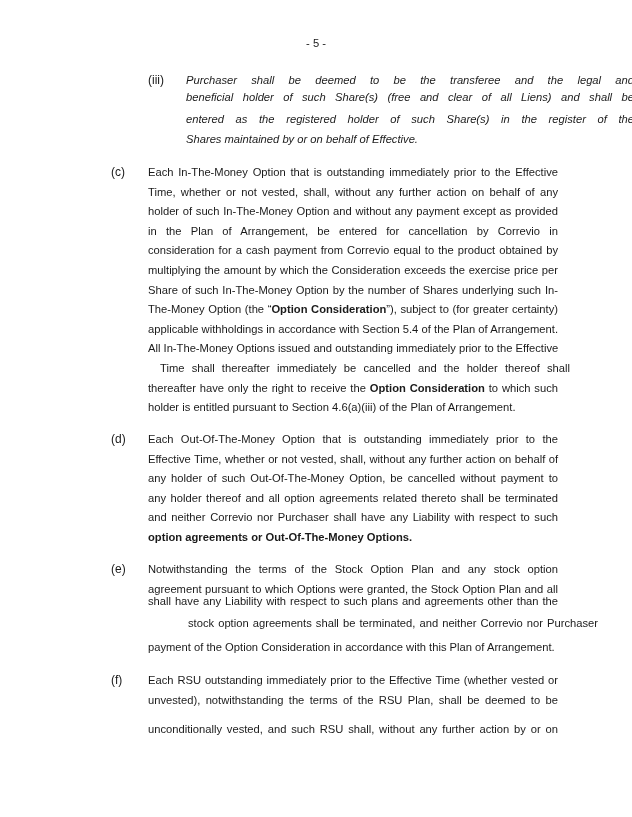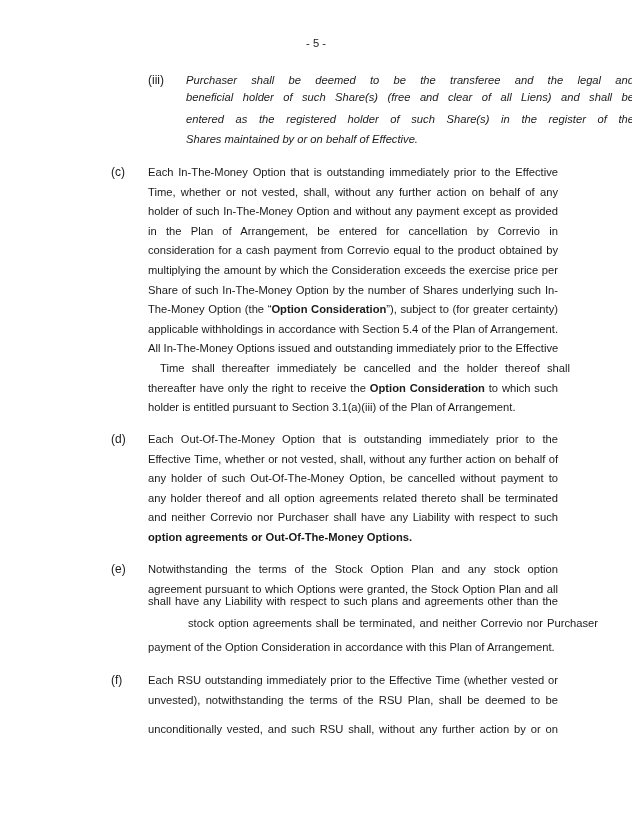--- a/index.html
+++ b/index.html
@@ -33,21 +33,21 @@
       <div class="line ind0" style="top: 204.2px;">holder of such In-The-Money Option and without any payment except as provided</div>
       <div class="line ind0" style="top: 223.8px;">in the Plan of Arrangement, be entered for cancellation by Correvio in</div>
       <div class="line ind0" style="top: 243.4px;">consideration for a cash payment from Correvio equal to the product obtained by</div>
       <div class="line ind0" style="top: 263px;">multiplying the amount by which the Consideration exceeds the exercise price per</div>
       <div class="line ind0" style="top: 282.6px;">Share of such In-The-Money Option by the number of Shares underlying such In-</div>
       <div class="line ind0" style="top: 302.2px;">The-Money Option (the “<b>Option Consideration</b>”), subject to (for greater certainty)</div>
       <div class="line ind0" style="top: 321.8px;">applicable withholdings in accordance with Section 5.4 of the Plan of Arrangement.</div>
       <div class="line ind0" style="top: 341.4px;">All In-The-Money Options issued and outstanding immediately prior to the Effective</div>
       <div class="line ind0" style="top: 361px; margin-left: 12px;">Time shall thereafter immediately be cancelled and the holder thereof shall</div>
       <div class="line ind0" style="top: 380.6px;">thereafter have only the right to receive the <b>Option Consideration</b> to which such</div>
-      <div class="line ind0 last" style="top: 400.2px;">holder is entitled pursuant to Section 3.1(a)(iii) of the Plan of Arrangement.</div>
+      <div class="line ind0 last" style="top: 400.2px;">holder is entitled pursuant to Section 4.6(a)(iii) of the Plan of Arrangement.</div>
     </div>
     <div>
       <div class="label" style="left: 111px; top: 432px;">(d)</div>
       <div class="line ind0" style="top: 432px;">Each Out-Of-The-Money Option that is outstanding immediately prior to the</div>
       <div class="line ind0" style="top: 451.6px;">Effective Time, whether or not vested, shall, without any further action on behalf of</div>
       <div class="line ind0" style="top: 471.2px;">any holder of such Out-Of-The-Money Option, be cancelled without payment to</div>
       <div class="line ind0" style="top: 490.8px;">any holder thereof and all option agreements related thereto shall be terminated</div>
       <div class="line ind0" style="top: 510.4px;">and neither Correvio nor Purchaser shall have any Liability with respect to such</div>
       <div class="line ind0 last" style="top: 530px; font-weight: bold;">option agreements or Out-Of-The-Money Options.</div>
     </div>

